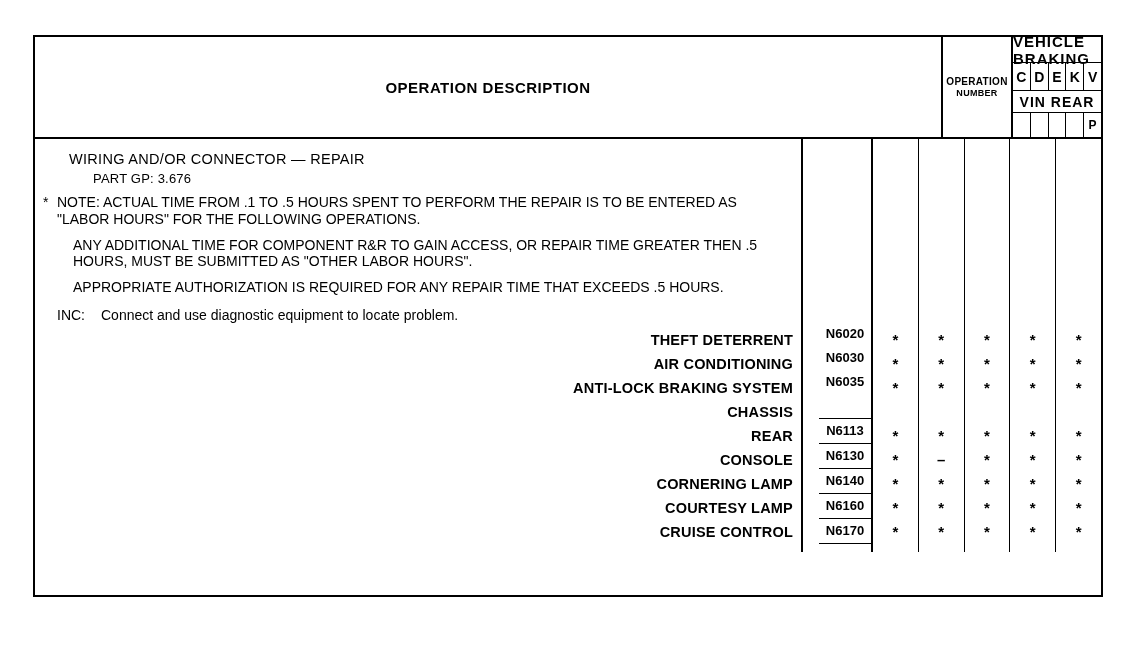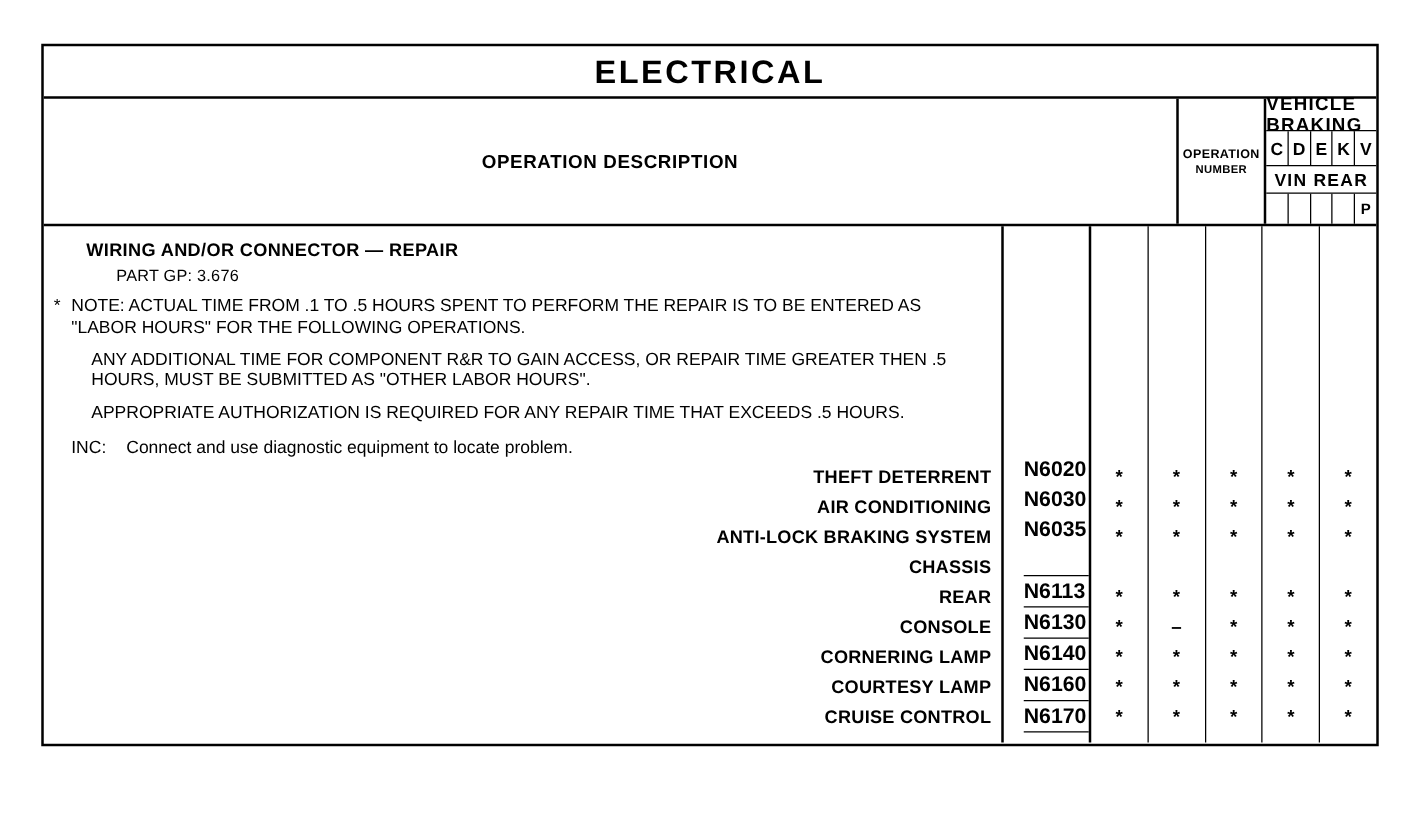--- a/index.html
+++ b/index.html
@@ -168,21 +168,21 @@
     flex: 1;
     border-right: 1.5px solid #000;
     box-sizing: border-box;
     position: relative;
   }
   .body-series .col:last-child { border-right: none; }
 
   
   .note-block { font-size: 14px; line-height: 1.18; }
   .b-head {
-    font-weight: bold;
+    font-weight: normal;
     font-size: 14.5px;
     letter-spacing: .3px;
     margin-left: 26px;
   }
   .b-part {
     font-size: 13px;
     margin-left: 50px;
     margin-top: 3px;
     letter-spacing: .2px;
   }
@@ -226,22 +226,22 @@
     line-height: 24px;
     white-space: nowrap;
   }
 
   
   .op-nums {
     position: absolute;
     left: 0;
     right: 0;
     bottom: 8px;
-    text-align: left;
-    font-size: 17px;
+    text-align: center;
+    font-size: 13px;
     font-weight: bold;
     margin-left: 16px;
   }
   .op-nums div {
     height: 24px;
     line-height: 24px;
     position: relative;
   }
   .op-nums div.ruled {
     border-top: 1.5px solid #000;
@@ -263,23 +263,20 @@
     text-align: center;
     font-size: 15px;
     font-weight: bold;
   }
 </style>
 </head>
 <body>
 
 <div class="sheet">
 
-  <div class="title-band">
-    <span class="title-text">ELECTRICAL</span>
-  </div>
 
   <div class="header-row">
 
     <div class="hdr-desc">
       <span>OPERATION DESCRIPTION</span>
     </div>
 
     <div class="hdr-opnum">
       <span class="l1">OPERATION</span>
       <span class="l2">NUMBER</span>

